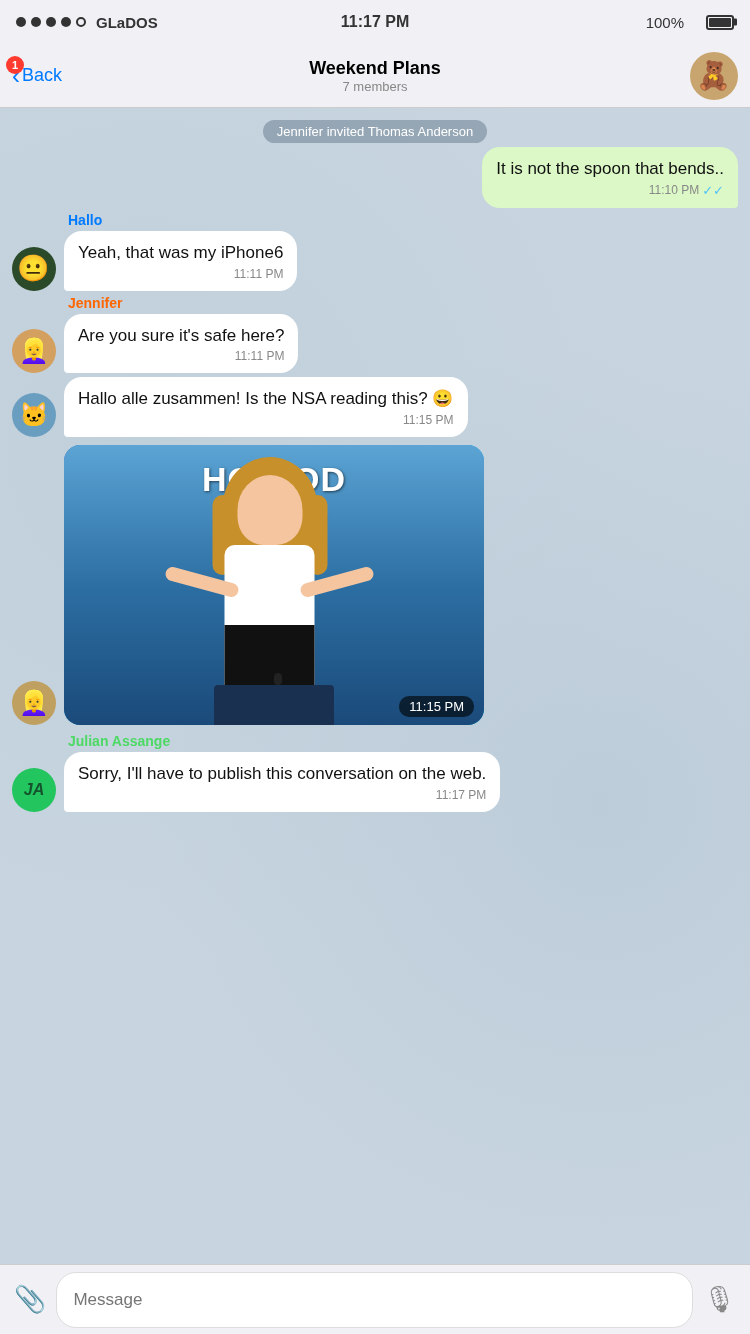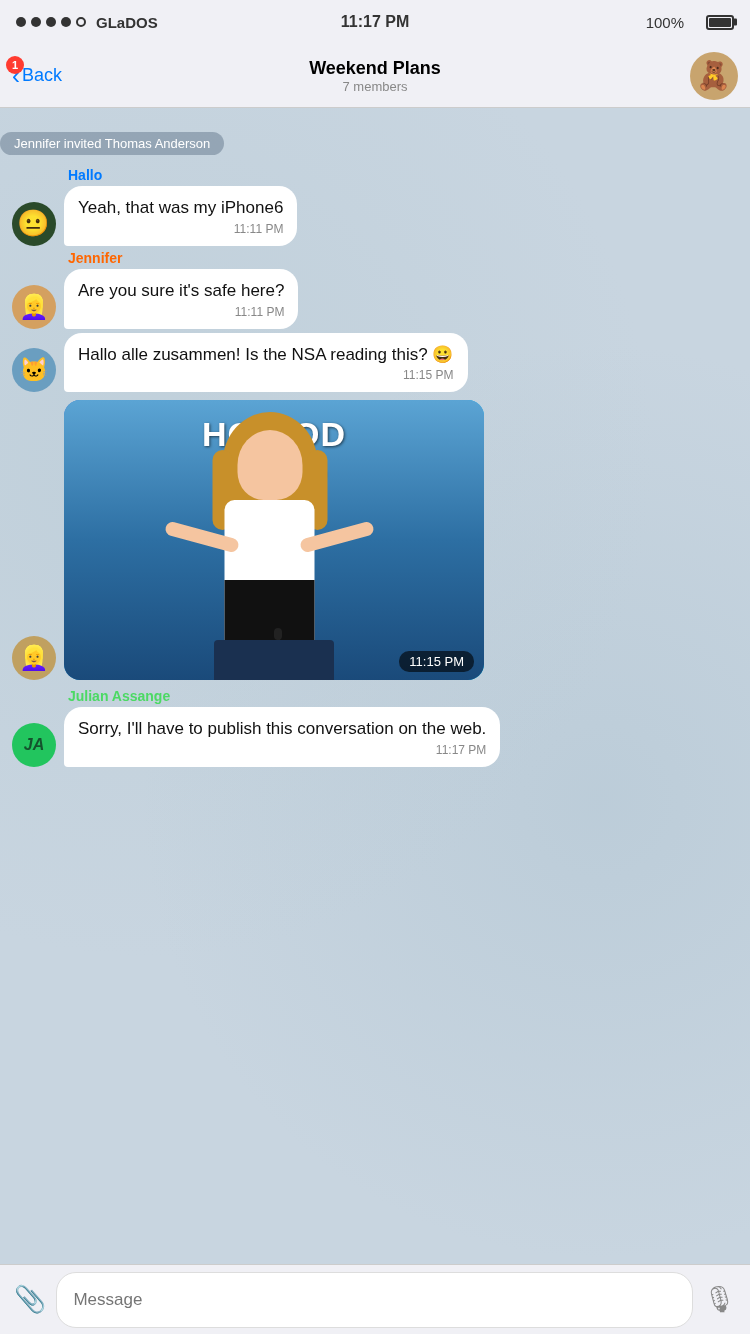--- a/index.html
+++ b/index.html
@@ -117,22 +117,23 @@
         radial-gradient(circle at 80% 60%, rgba(160,185,200,0.3) 0%, transparent 50%);
       min-height: calc(1334px - 44px - 64px - 70px);
       padding: 12px 0 12px 0;
       position: relative;
       overflow: hidden;
     }
 
     
     .system-msg {
       text-align: center;
-      margin: 12px auto;
-      display: flex;
+      margin: 0 auto;
+      display: flex;
+      justify-content: center;
     }
     .system-msg-text {
       background: rgba(100,120,140,0.5);
       color: white;
       font-size: 13px;
       padding: 4px 14px;
       border-radius: 12px;
     }
 
     
@@ -344,20 +345,31 @@
     <span>🧸</span>
   </div>
 </div>
 
 <div class="chat-bg">
 
   <div class="system-msg">
     <span class="system-msg-text">Jennifer invited Thomas Anderson</span>
   </div>
 
+  <div class="msg-row outgoing">
+    <div class="bubble-wrap">
+      <div class="bubble outgoing">
+        <div class="bubble-text">It is not the spoon that bends..</div>
+        <div class="bubble-meta">
+          <span class="bubble-time">11:10 PM</span>
+          <span class="check-icon">✓✓</span>
+        </div>
+      </div>
+    </div>
+  </div>
 
   <div class="msg-row incoming">
     <div class="avatar-circle thomas-avatar-bg">
       <span style="font-size:26px;">😐</span>
     </div>
     <div class="bubble-wrap">
       <div class="sender-name" style="color:#007aff;">Hallo</div>
       <div class="bubble incoming">
         <div class="bubble-text">Yeah, that was my iPhone6</div>
         <div class="bubble-meta">

